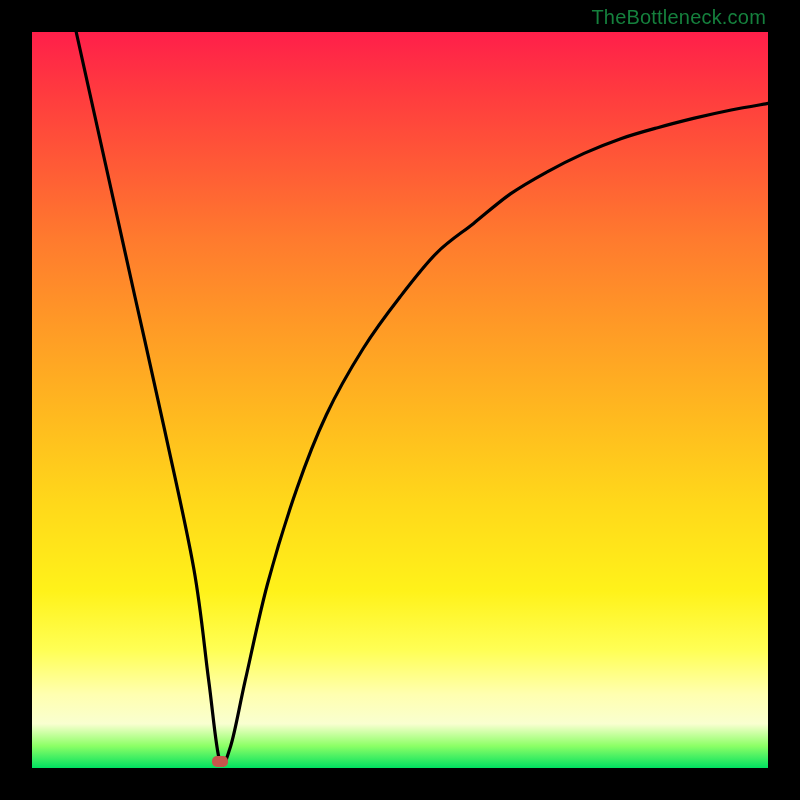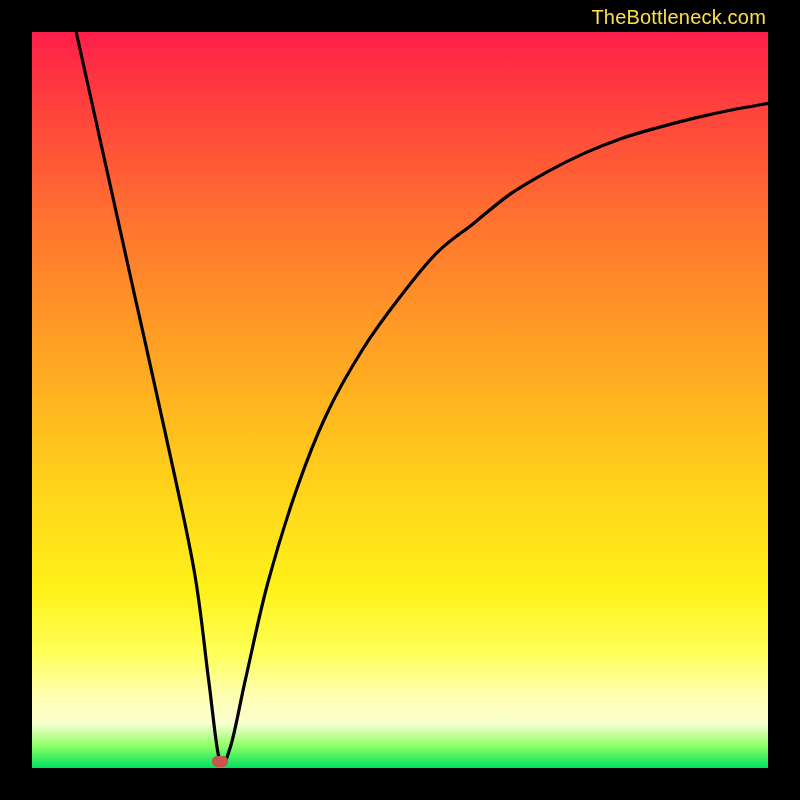--- a/index.html
+++ b/index.html
@@ -46,21 +46,21 @@
     left: 0;
     top: 0;
     width: 736px;
     height: 736px;
     overflow: visible;
   }
   .attribution {
     position: absolute;
     top: 6px;
     right: 34px;
-    color: #fde047;
+    color: #15803d;
     font-size: 20px;
     letter-spacing: 0.2px;
     font-weight: 400;
   }
   .marker {
     position: absolute;
     width: 16px;
     height: 11px;
     border-radius: 5px;
     background: #c7564c;

